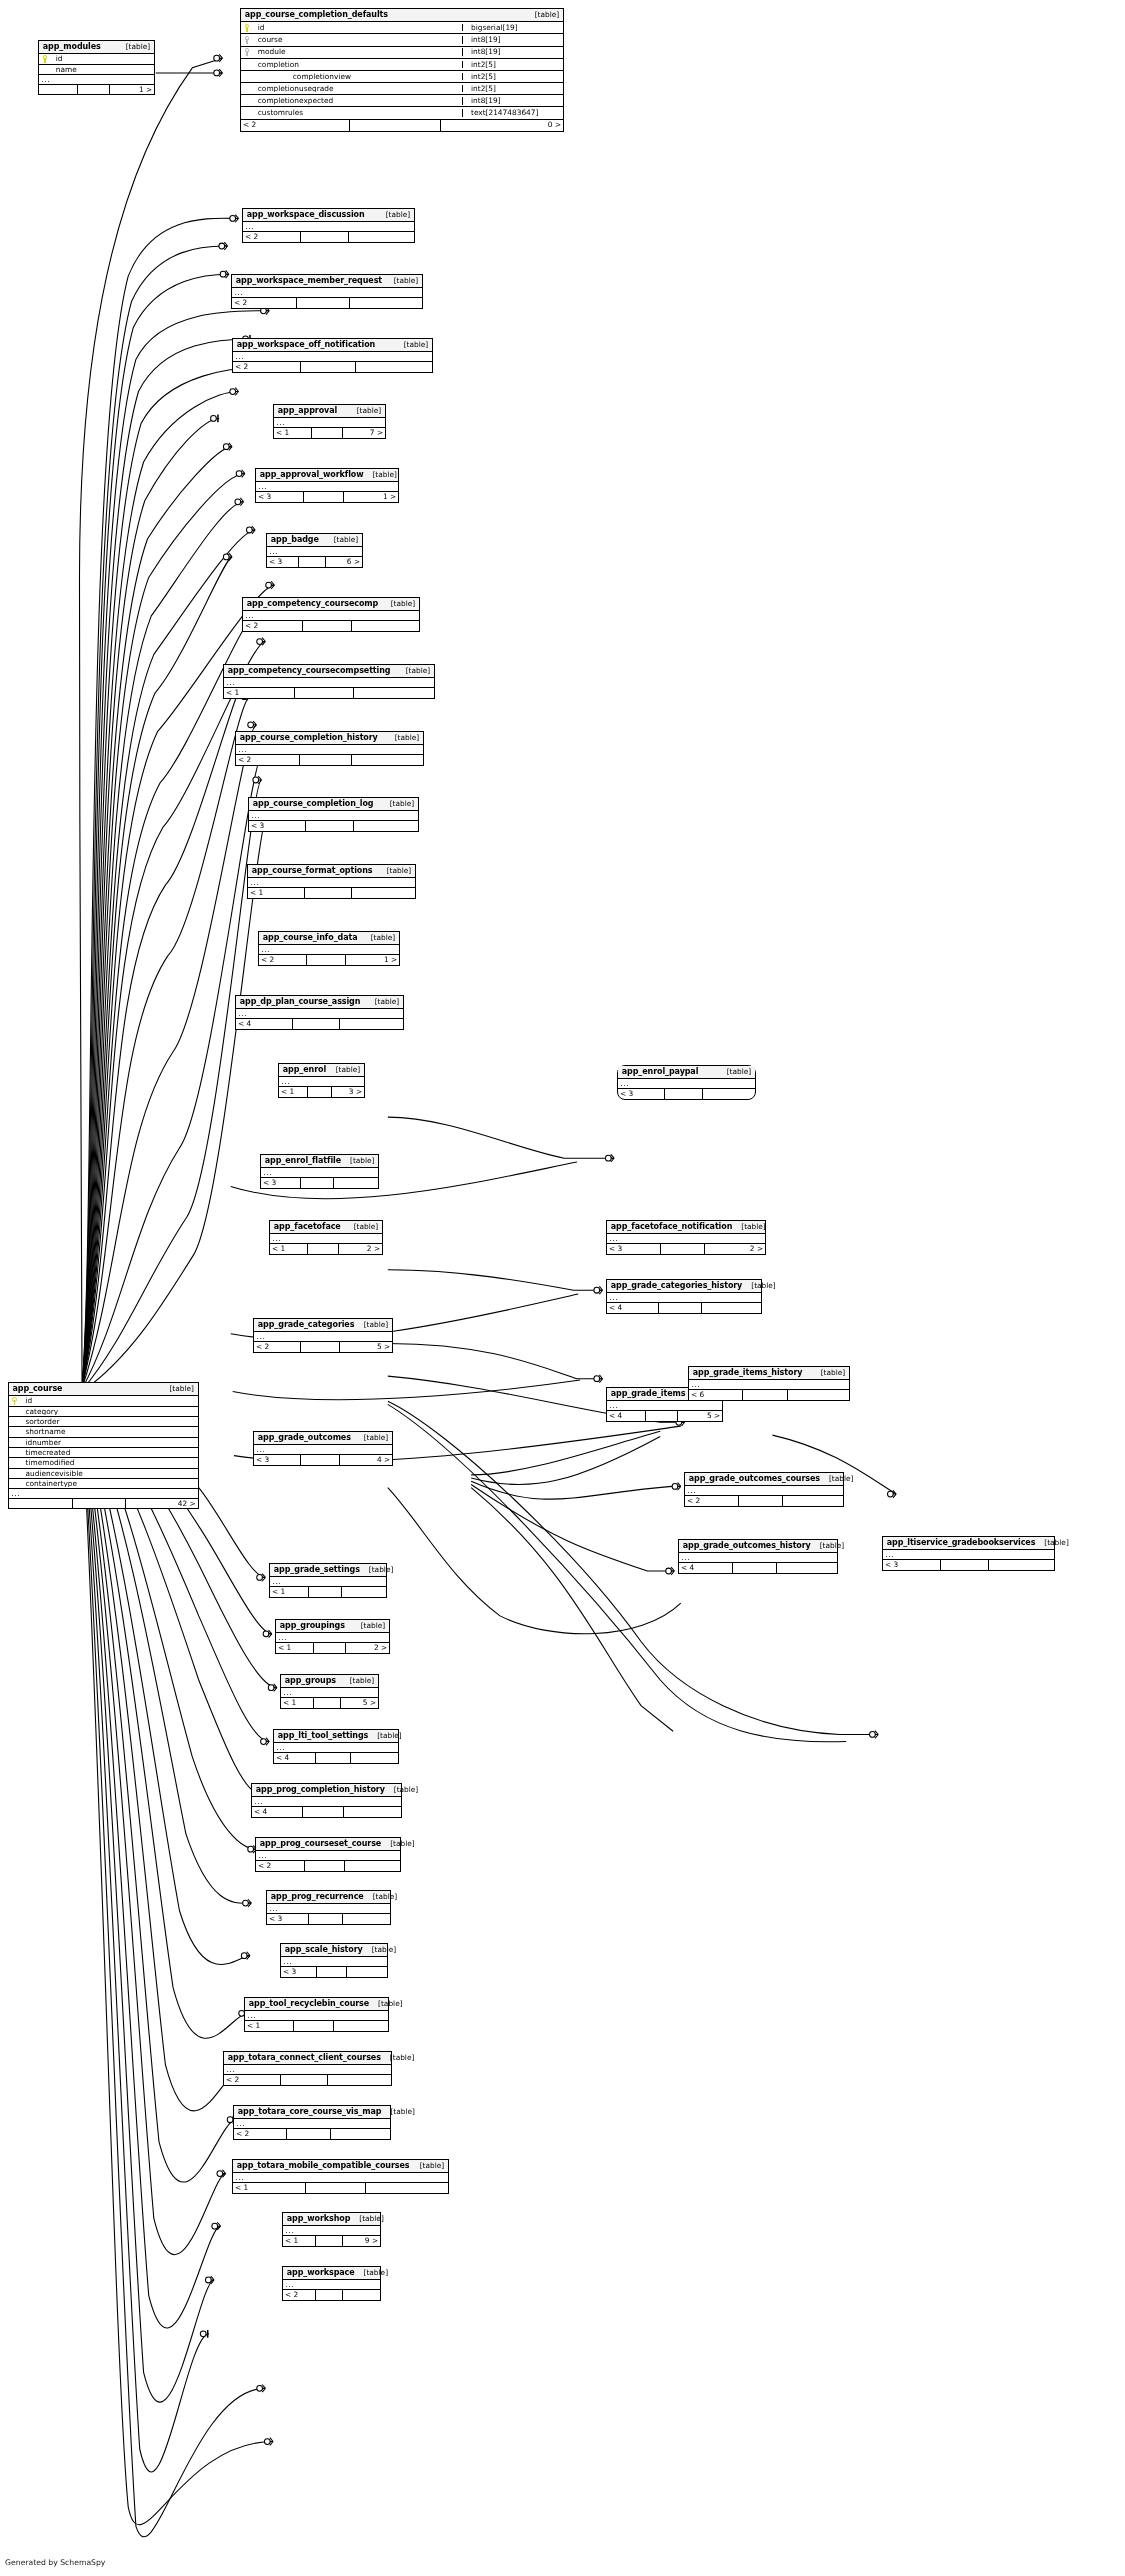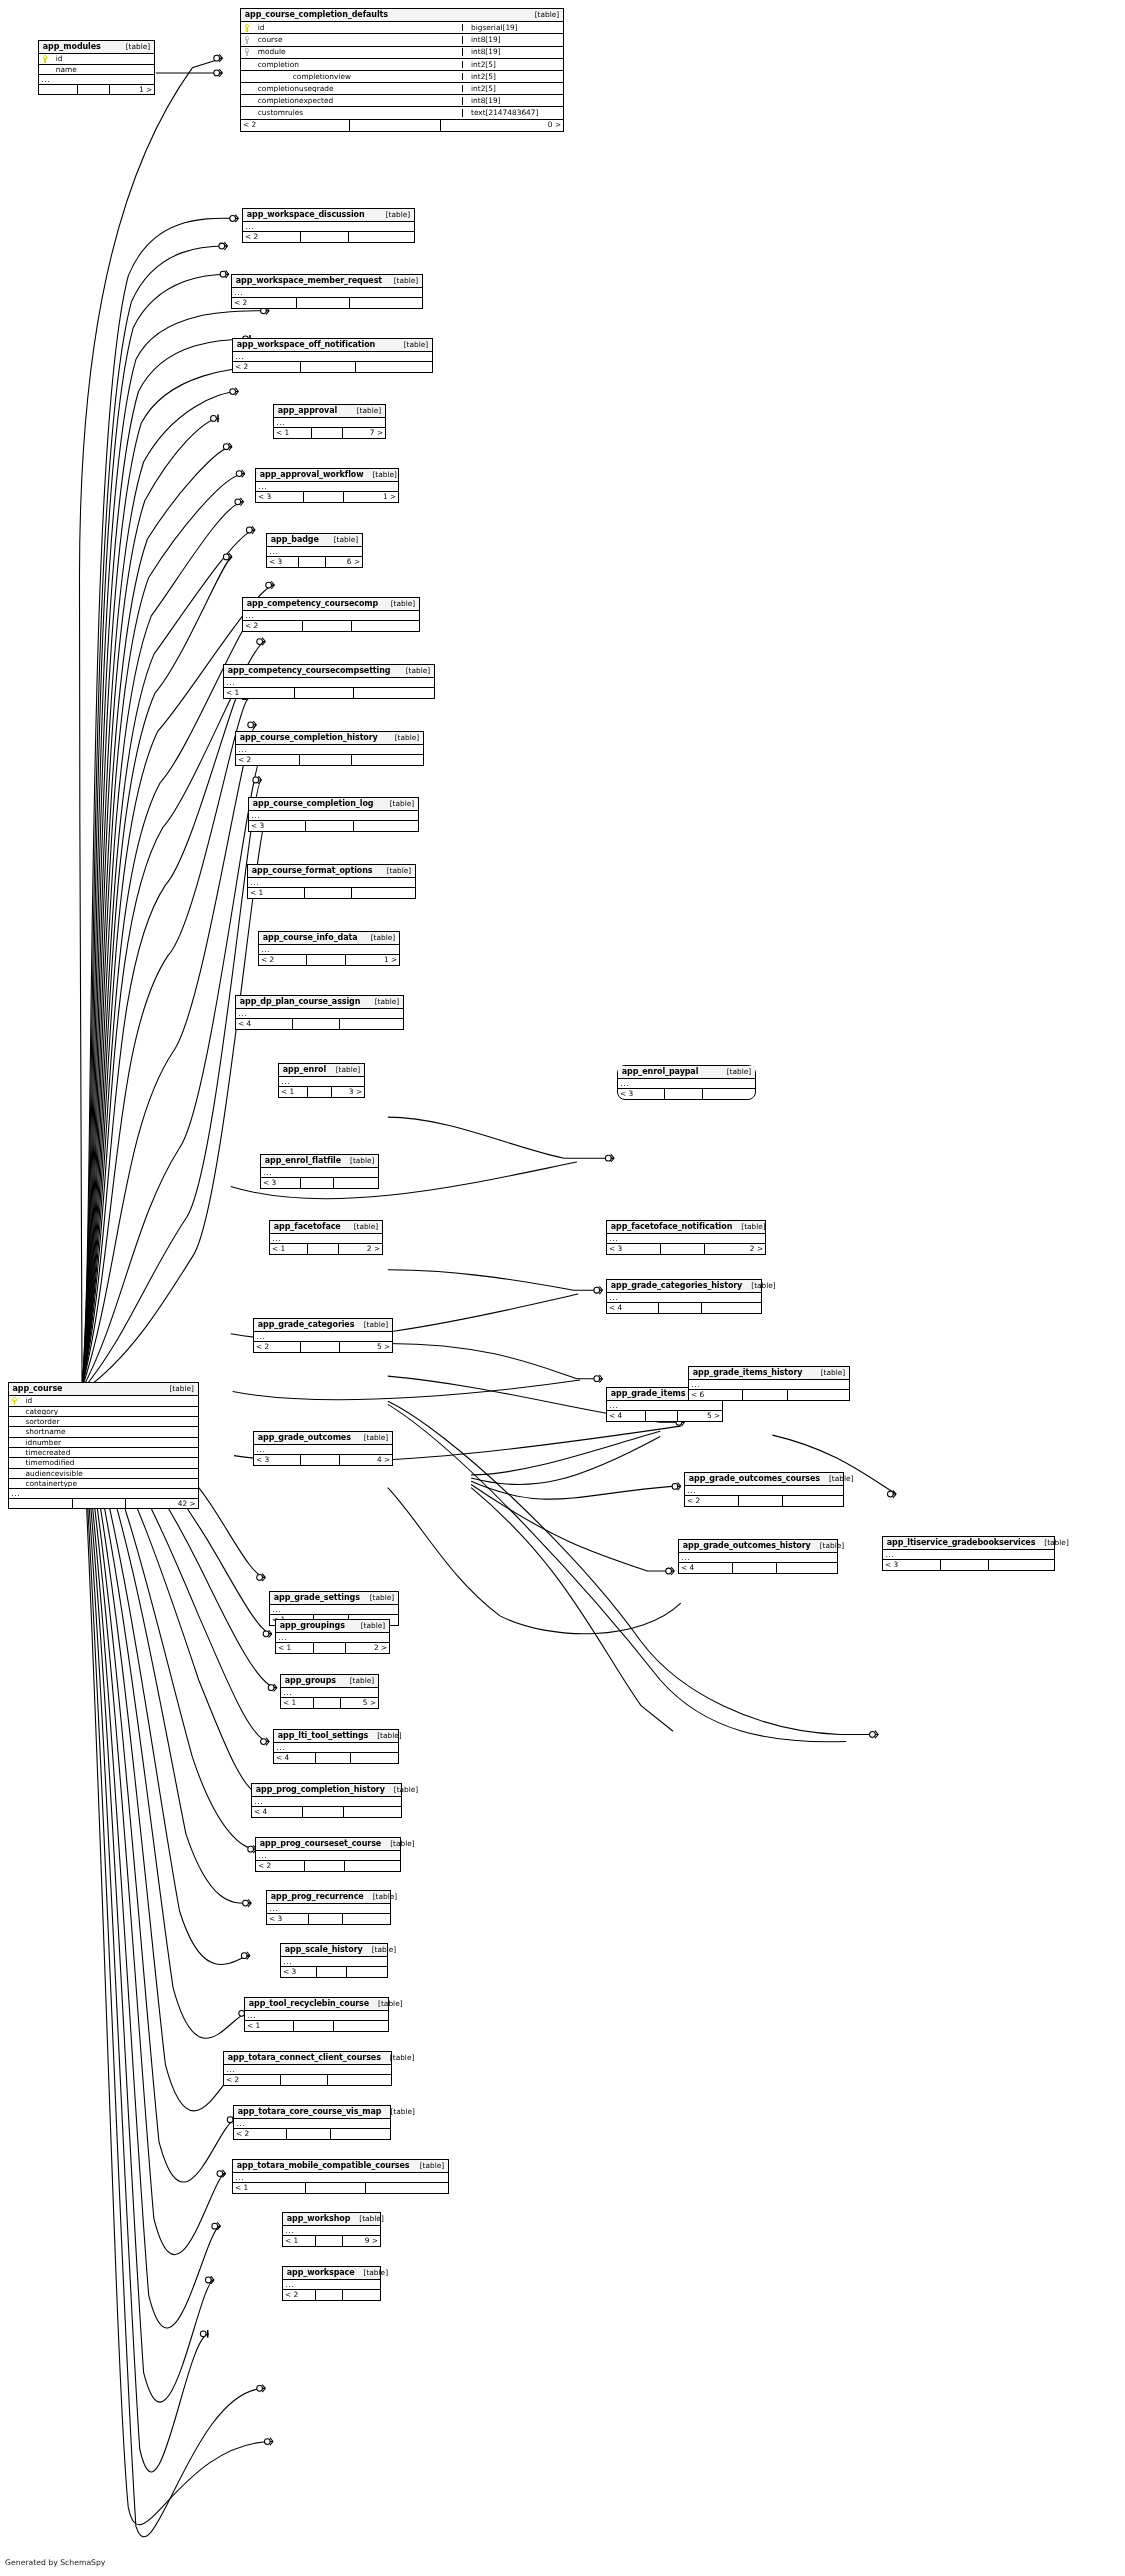--- a/index.html
+++ b/index.html
@@ -805,21 +805,21 @@
         </div>
         <div class="ellipsis-row">
           <span>...</span>
         </div>
         <div class="footer-row">
           <span class="footer-cell fc-left">&lt; 4</span>
           <span class="footer-cell fc-mid"></span>
           <span class="footer-cell fc-right"></span>
         </div>
       </div>
-      <div class="node" style="left: 269px; top: 1563px; width: 130px; margin-top: 28px;">
+      <div class="node" style="left: 269px; top: 1563px; width: 118px;">
         <div class="node-header">
           <span class="node-title">app_grade_settings</span>
           <span class="node-kind">[table]</span>
         </div>
         <div class="ellipsis-row">
           <span>...</span>
         </div>
         <div class="footer-row">
           <span class="footer-cell fc-left">&lt; 1</span>
           <span class="footer-cell fc-mid"></span>

